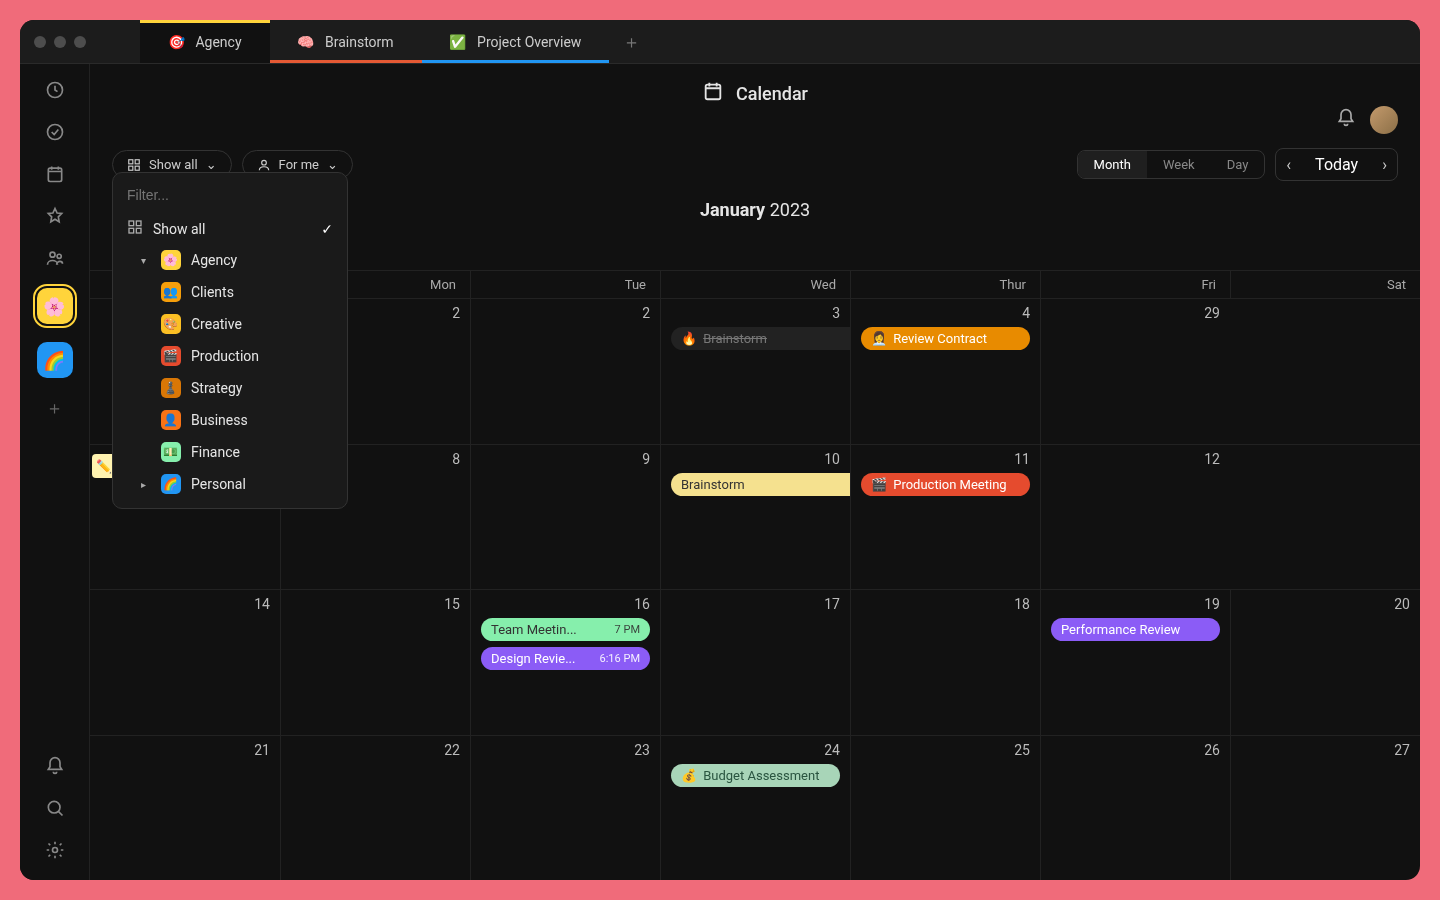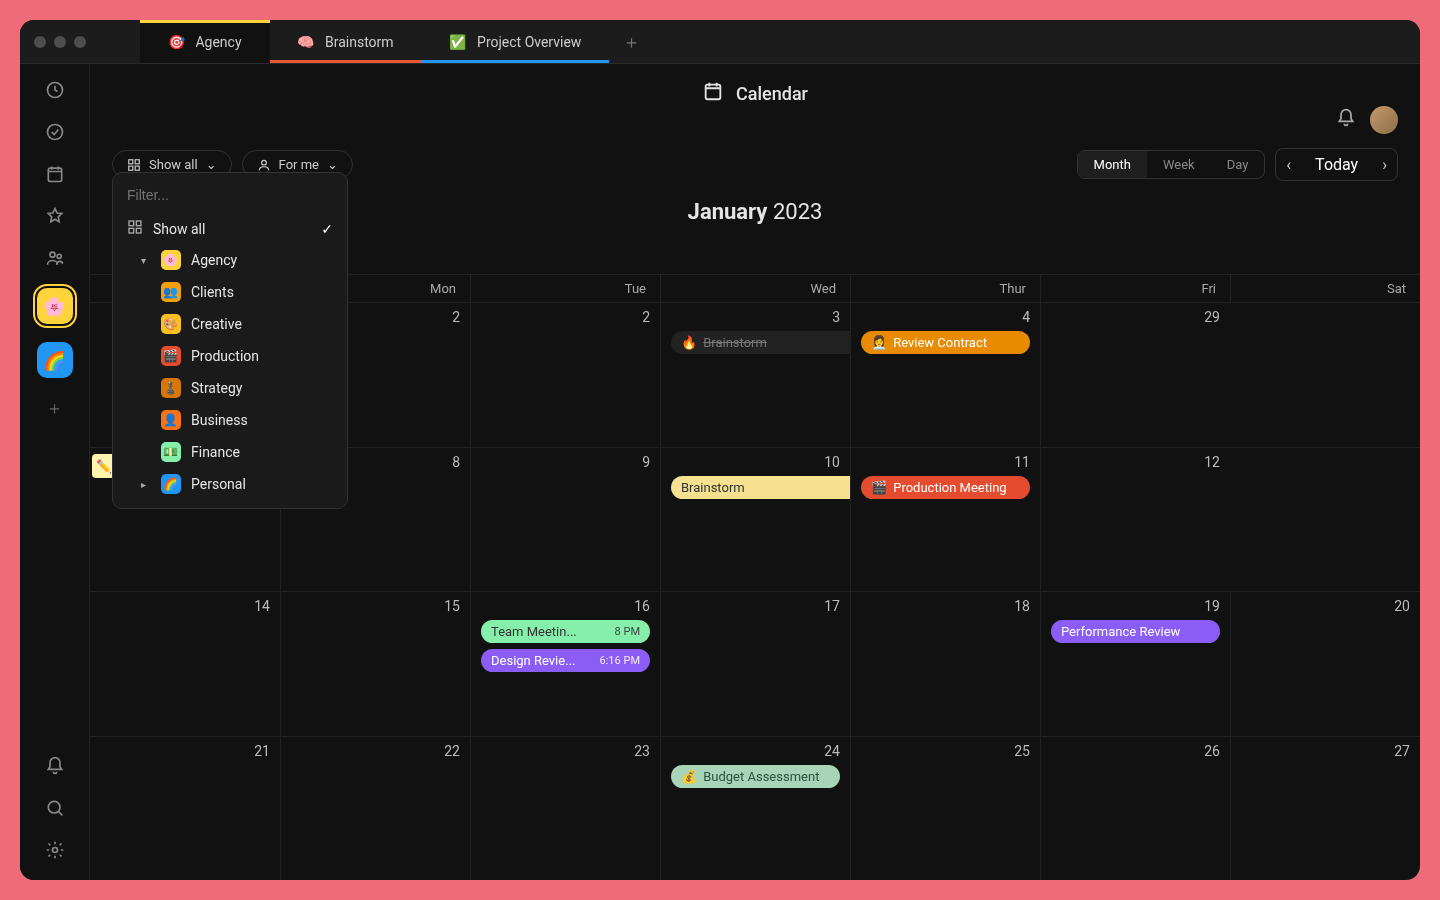--- a/index.html
+++ b/index.html
@@ -153,21 +153,21 @@
 }
 .seg-btn {
   padding:6px 16px; font-size:13px; color:#888; cursor:pointer;
 }
 .seg-btn.active { color:#fff; background:#1f1f1f; }
 .nav-btns { display:flex; border:1px solid #333; border-radius:8px; }
 .nav-arrow { padding:6px 10px; cursor:pointer; color:#ccc; }
 .today-btn { padding:6px 14px; cursor:pointer; color:#fff; }
 
 .month-label {
-  text-align:center; font-size:22px; padding: 4px 0 10px;
+  text-align:center; font-size:18px; padding: 4px 0 10px;
 }
 .month-label strong { font-weight:700; }
 
 .calendar {
   flex:1; display:flex; flex-direction:column;
   border-top:1px solid #222;
   margin-top:40px;
 }
 .dow {
   display:grid; grid-template-columns: repeat(7, 1fr);
@@ -471,21 +471,21 @@
               <div class="day">
                 <div class="daynum">14</div>
               </div>
               <div class="day">
                 <div class="daynum">15</div>
               </div>
               <div class="day">
                 <div class="daynum">16</div>
                 <div class="event ev-yellow">
                   <span>Team Meetin...</span>
-                  <span class="time">8 PM</span>
+                  <span class="time">7 PM</span>
                 </div>
                 <div class="event ev-blue">
                   <span>Design Revie...</span>
                   <span class="time">6:16 PM</span>
                 </div>
               </div>
               <div class="day">
                 <div class="daynum">17</div>
               </div>
               <div class="day">

